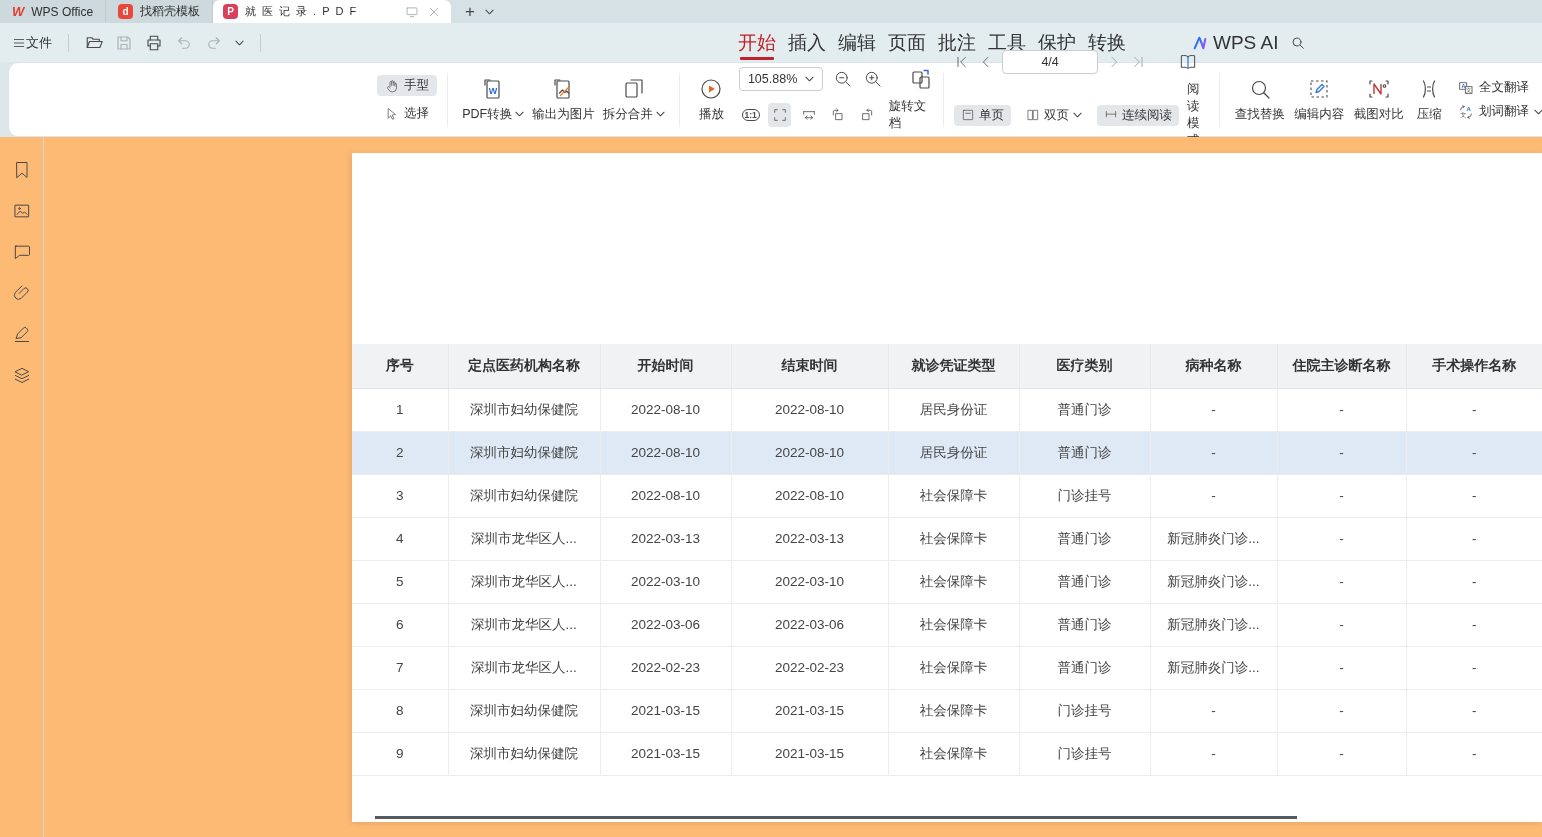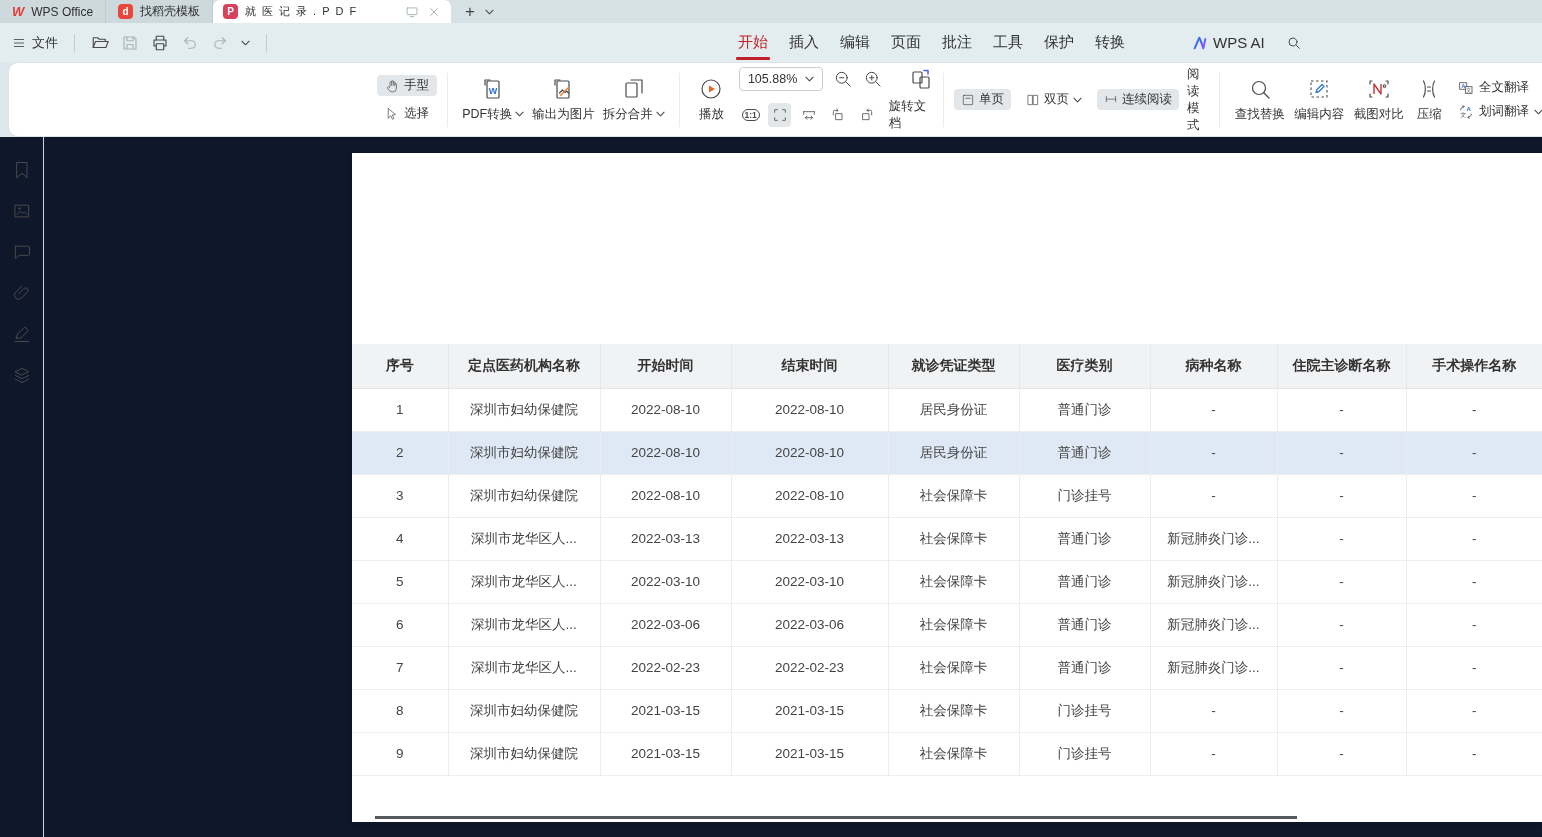--- a/index.html
+++ b/index.html
@@ -15,23 +15,23 @@
   .logo-badge { width:15px; height:15px; border-radius:4px; display:flex; align-items:center; justify-content:center; color:#fff; font-size:10px; font-weight:bold; flex:0 0 auto; }
   .wps-w { color:#e23c34; font-weight:800; font-size:13px; font-style:italic; }
   .tab-win-icons { display:flex; align-items:center; gap:8px; color:#8a9499; }
   .newtab-cluster { display:flex; align-items:center; gap:10px; padding:0 0 0 14px; color:#444; }
   .plus-glyph { font-size:17px; line-height:1; color:#444; }
 
   
   .menubar { position:absolute; top:23px; left:0; right:0; height:39px; background:#e3edf0; display:flex; align-items:center; padding:0 12px; }
   .mb-left { display:flex; align-items:center; gap:12px; }
   .mb-divider { width:1px; height:18px; background:#c3ced2; margin:0 4px; }
-  .file-btn { display:flex; align-items:center; gap:6px; font-size:13px; }
+  .file-btn { display:flex; align-items:center; font-size:13px; }
   .qat-icon { width:18px; height:18px; display:block; }
-  .menus { position:absolute; left:738px; top:0; height:100%; display:flex; align-items:center; gap:21px; font-size:15px; }
+  .menus { position:absolute; left:738px; top:0; height:100%; display:flex; align-items:center; gap:12px; font-size:19px; }
   .menu-item { position:relative; height:100%; display:flex; align-items:center; cursor:default; white-space:nowrap; }
   .menu-item.active { color:#bf2329; }
   .menu-item.active::after { content:""; position:absolute; left:50%; transform:translateX(-50%); bottom:2px; width:34px; height:3px; background:#bf2329; border-radius:1px; }
   .wpsai { display:flex; align-items:center; gap:5px; }
   .menu-search { display:flex; align-items:center; }
 
   
   .toolbar { position:absolute; top:62px; left:8px; right:-2px; height:75px; background:#fff; border:1px solid #dde3e6; border-radius:10px 0 0 10px; display:flex; align-items:center; padding-left:368px; font-size:12.5px; }
   .tb-divider { width:1px; height:54px; background:#e9edef; margin:0 10px; flex:0 0 auto; }
   .stack2 { display:flex; flex-direction:column; gap:7px; }
@@ -48,21 +48,21 @@
   .zoombox { width:84px; height:24px; border:1px solid #c9ced1; border-radius:4px; display:flex; align-items:center; justify-content:center; gap:8px; font-size:12.5px; background:#fff; }
   .pagebox { width:96px; height:24px; border:1px solid #c9ced1; border-radius:4px; display:flex; align-items:center; justify-content:center; font-size:12.5px; background:#fff; }
   .icobtn { display:flex; align-items:center; justify-content:center; width:26px; height:24px; border-radius:4px; cursor:default; }
   .icobtn.on { background:#e4e7e9; }
   .one2one { border:1.3px solid #4a4a4a; border-radius:6px; font-size:8.5px; font-weight:bold; color:#4a4a4a; padding:1px 2px; line-height:1; }
   .viewbtn { display:flex; align-items:center; gap:4px; padding:2px 7px; border-radius:4px; white-space:nowrap; cursor:default; }
   .viewbtn.on { background:#e4e7e9;justify-content:space-between; }
   .translate-item { display:flex; align-items:center; gap:5px; white-space:nowrap; cursor:default; }
 
   
-  .workspace { position:absolute; top:137px; left:0; right:0; bottom:0; background:#0f172a; }
+  .workspace { position:absolute; top:137px; left:0; right:0; bottom:0; background:#fdba74; }
   .side-rail { position:absolute; left:0; top:0; bottom:0; width:44px; border-right:1px solid #ccd6da; display:flex; flex-direction:column; align-items:center; padding-top:22px; gap:19px; }
   .rail-btn { width:22px; height:22px; display:flex; align-items:center; justify-content:center; cursor:default; }
 
   .page { position:absolute; left:352px; top:16px; width:1190px; height:669px; background:#fff; box-shadow:-3px 0 6px rgba(0,0,0,.05), 0 3px 6px rgba(0,0,0,.05); }
   .doc-table { position:absolute; top:191px; left:0; width:1190px; border-collapse:collapse; table-layout:fixed; }
   .doc-table th { height:44px; background:#f1f2f4; font-size:14px; font-weight:bold; color:#333; border-right:1px solid #e7e9eb; border-bottom:1px solid #e2e4e6; text-align:center; white-space:nowrap; overflow:hidden; }
   .doc-table td { height:43px; font-size:13.5px; color:#444; text-align:center; border-right:1px solid #ededed; border-bottom:1px solid #ededed; white-space:nowrap; overflow:hidden; }
   .doc-table th:last-child, .doc-table td:last-child { border-right:none; }
   .doc-table tr.hl td { background:#dfe9f6; }
   .table-end-border { position:absolute; left:23px; top:854px; width:922px; height:3px; background:#555a5e; }
@@ -293,20 +293,41 @@
               <path class="s-thin" d="M14 3l-2 2 2 2"></path>
             </svg>
         </div>
         <span style="margin-left:4px;">旋转文档</span>
       </div>
     </div>
 
     <div class="tb-divider"></div>
 
     <div class="stack2">
+      <div class="rowflex" style="gap:8px;">
+        <svg class="icon16" viewBox="0 0 24 24">
+            <path class="s-thin" d="M6 5v14M17 5l-7 7 7 7"></path>
+          </svg>
+        <svg class="icon16" viewBox="0 0 24 24">
+            <path class="s-thin" d="M15 5l-7 7 7 7"></path>
+          </svg>
+        <div class="pagebox">
+          <span>4/4</span>
+        </div>
+        <svg class="icon16" viewBox="0 0 24 24">
+            <path class="s-gray" d="M9 5l7 7-7 7"></path>
+          </svg>
+        <svg class="icon16" viewBox="0 0 24 24">
+            <path class="s-gray" d="M18 5v14M7 5l7 7-7 7"></path>
+          </svg>
+        <svg class="icon20" style="margin-left:24px;" viewBox="0 0 24 24">
+            <path class="s-thin" d="M12 5.5C10 4 7 4 4 4.5v14c3-.5 6-.3 8 1.2 2-1.5 5-1.7 8-1.2v-14c-3-.5-6-.5-8 1z"></path>
+            <path d="M12 5.5v14" stroke="#2b6bd6" stroke-width="1.4" fill="none"></path>
+          </svg>
+      </div>
       <div class="rowflex" style="gap:8px;">
         <div class="viewbtn on">
           <svg class="icon14" viewBox="0 0 24 24">
               <rect class="s-thin" x="4" y="4" width="16" height="16" rx="1"></rect>
               <path class="s-thin" d="M8 9h8"></path>
             </svg>
           <span>单页</span>
         </div>
         <div class="viewbtn">
           <svg class="icon14" viewBox="0 0 24 24">

